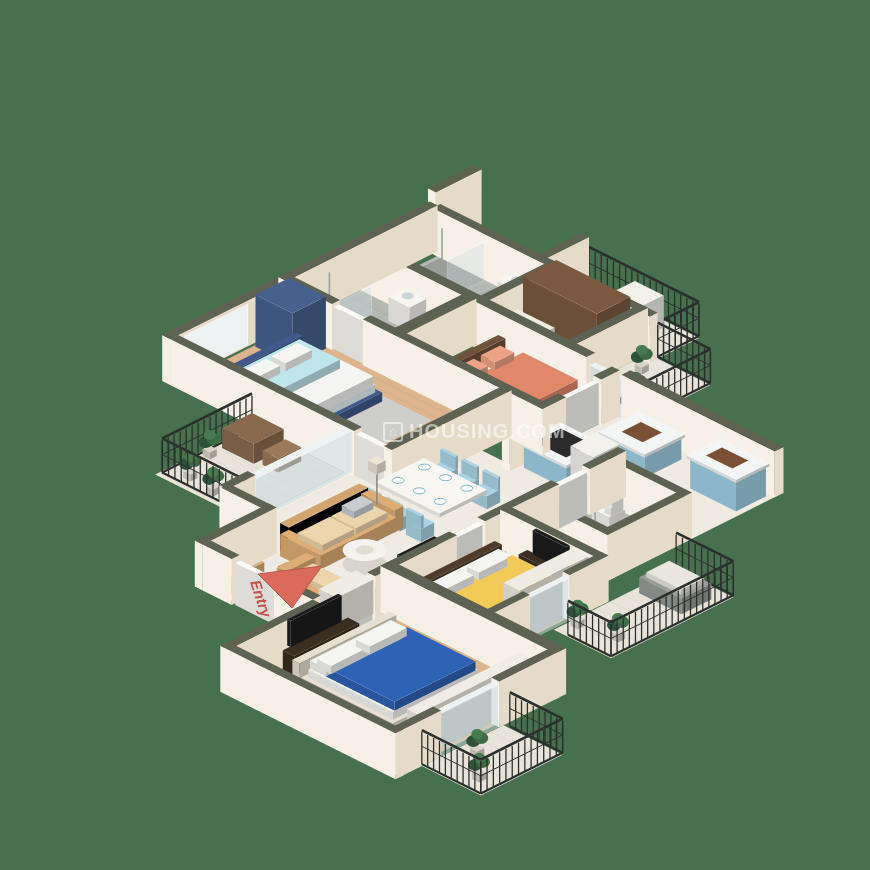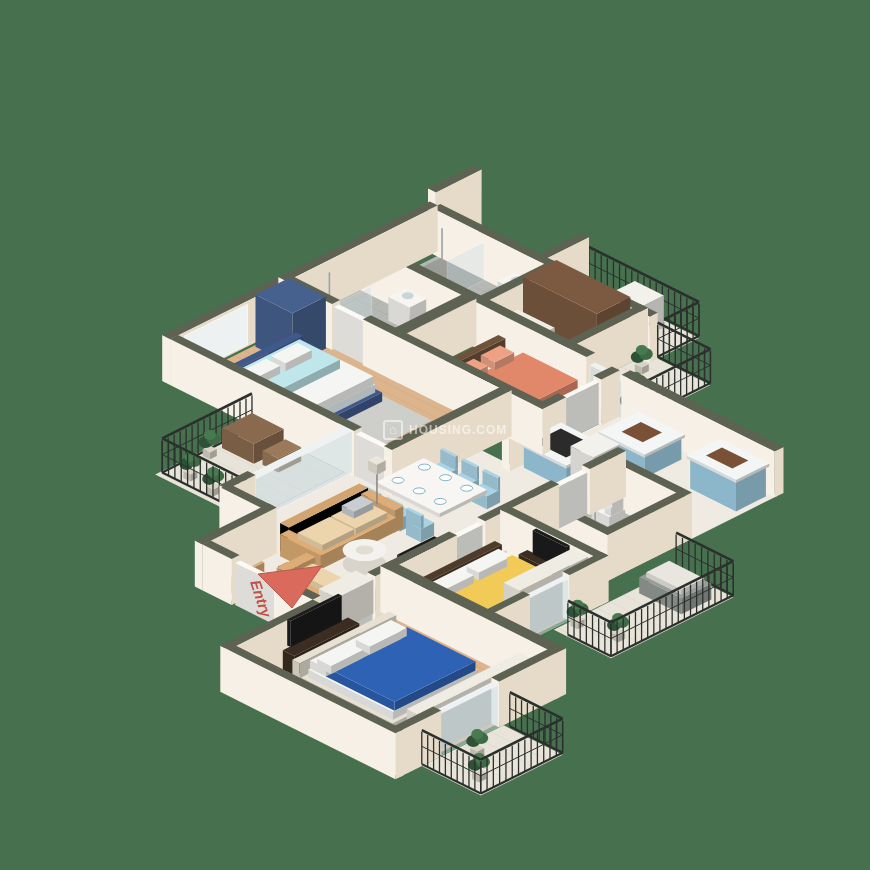--- a/index.html
+++ b/index.html
@@ -3,21 +3,21 @@
 <meta charset="utf-8">
 <style>
   html,body{margin:0;padding:0;width:870px;height:870px;overflow:hidden;
     font-family:"Liberation Sans",sans-serif;}
   .stage{position:relative;width:870px;height:870px;}
   svg{position:absolute;left:0;top:0;}
   .watermark{position:absolute;left:383px;top:420px;display:flex;align-items:center;
     gap:6px;pointer-events:none;}
   .wm-icon{display:inline-block;width:16px;height:16px;line-height:15px;text-align:center;
     border-radius:3px;font-size:13px;font-weight:bold;}
-  .wm-text{font-size:12px;font-weight:bold;letter-spacing:1px;}
+  .wm-text{font-size:20px;font-weight:bold;letter-spacing:1px;}
 </style>
 </head>
 <body style="background: rgb(71, 113, 78);">
 
 <div class="stage">
   <svg id="scene" width="870" height="870" viewBox="0 0 870 870">
       <g>
         <polygon points="589.0,283.0 699.0,338.0 657.6,358.7 547.6,303.7" fill="#e9e4d9"></polygon>
         <path d="M575.8,289.6L685.8,344.6M562.6,296.2L672.6,351.2M549.4,302.8L659.4,357.8" stroke="#d2ccbe" stroke-width="0.6" opacity="0.6" fill="none"></path>
         <polygon points="648.0,353.8 710.4,385.1 633.0,423.8 570.5,392.6" fill="#e9e4d9"></polygon>

